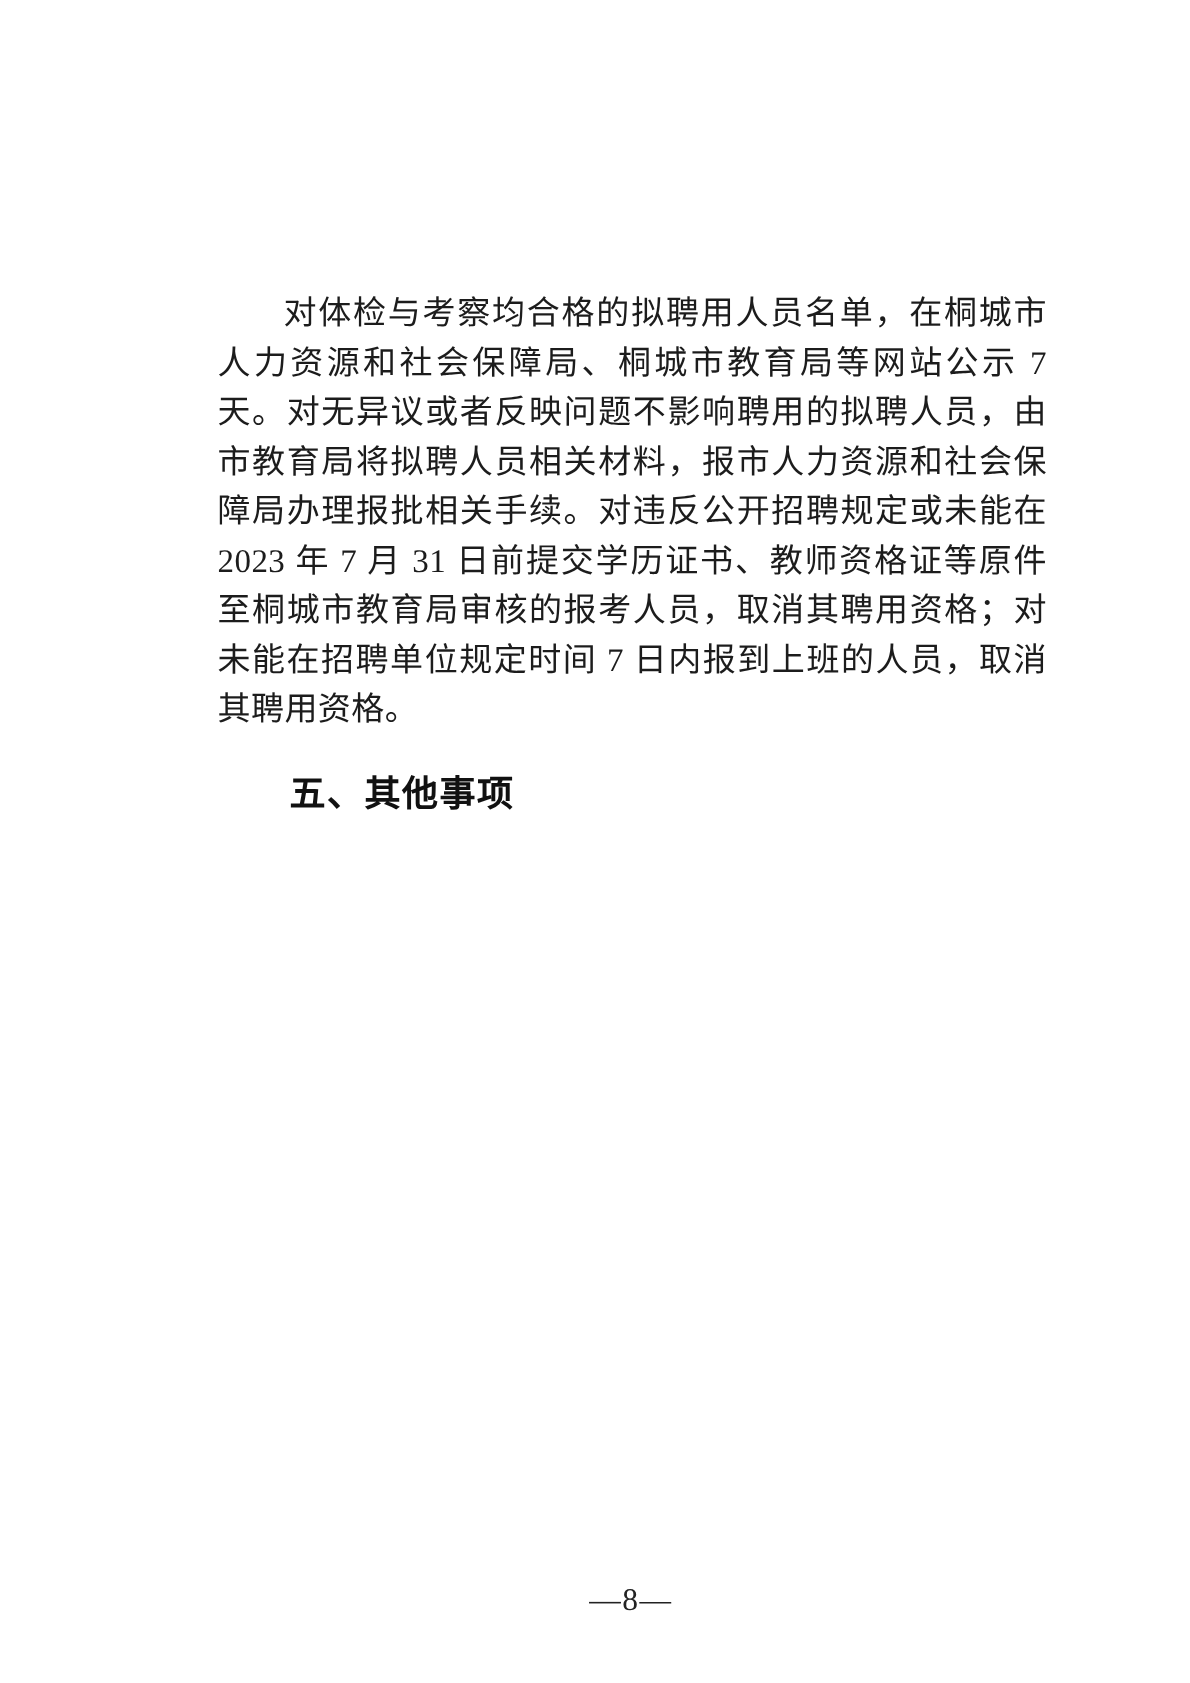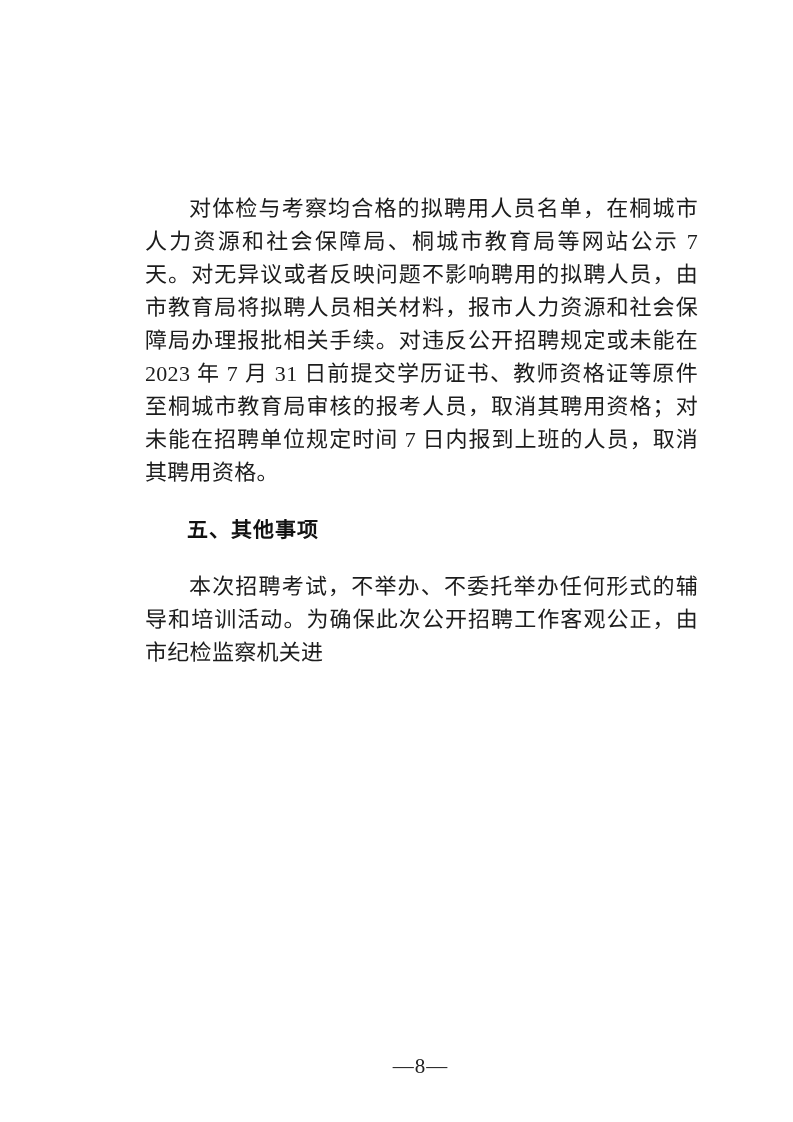--- a/index.html
+++ b/index.html
@@ -24,21 +24,21 @@
     font-size: 22px;
     line-height: 33px;
     text-align: justify;
     text-justify: inter-ideograph;
     text-indent: 2em;
     letter-spacing: 0.3px;
     color: #1c1c1c;
     font-family: "Liberation Serif", "DejaVu Serif", serif;
   }
   .section-heading {
-    font-size: 21px;
+    font-size: 24px;
     line-height: 33px;
     text-indent: 2em;
     font-weight: 700;
     color: #111111;
     letter-spacing: 1px;
     font-family: "Liberation Sans", "DejaVu Sans", sans-serif;
   }
   .page-footer {
     position: absolute;
     left: 0;
@@ -52,17 +52,16 @@
     letter-spacing: 1px;
   }
 </style>
 </head>
 <body>
 
 <div class="page">
   <div class="doc-body">
     <p class="para">对体检与考察均合格的拟聘用人员名单，在桐城市人力资源和社会保障局、桐城市教育局等网站公示 7 天。对无异议或者反映问题不影响聘用的拟聘人员，由市教育局将拟聘人员相关材料，报市人力资源和社会保障局办理报批相关手续。对违反公开招聘规定或未能在 2023 年 7 月 31 日前提交学历证书、教师资格证等原件至桐城市教育局审核的报考人员，取消其聘用资格；对未能在招聘单位规定时间 7 日内报到上班的人员，取消其聘用资格。</p>
     <h2 class="section-heading">五、其他事项</h2>
-    <p class="para">本次招聘考试，不举办、不委托举办任何形式的辅导和培训活动。为确保此次公开招聘工作客观公正，由市纪检监察机关进</p>
   </div>
 
   <div class="page-footer">—8—</div>
 </div>
 
 </body></html>

